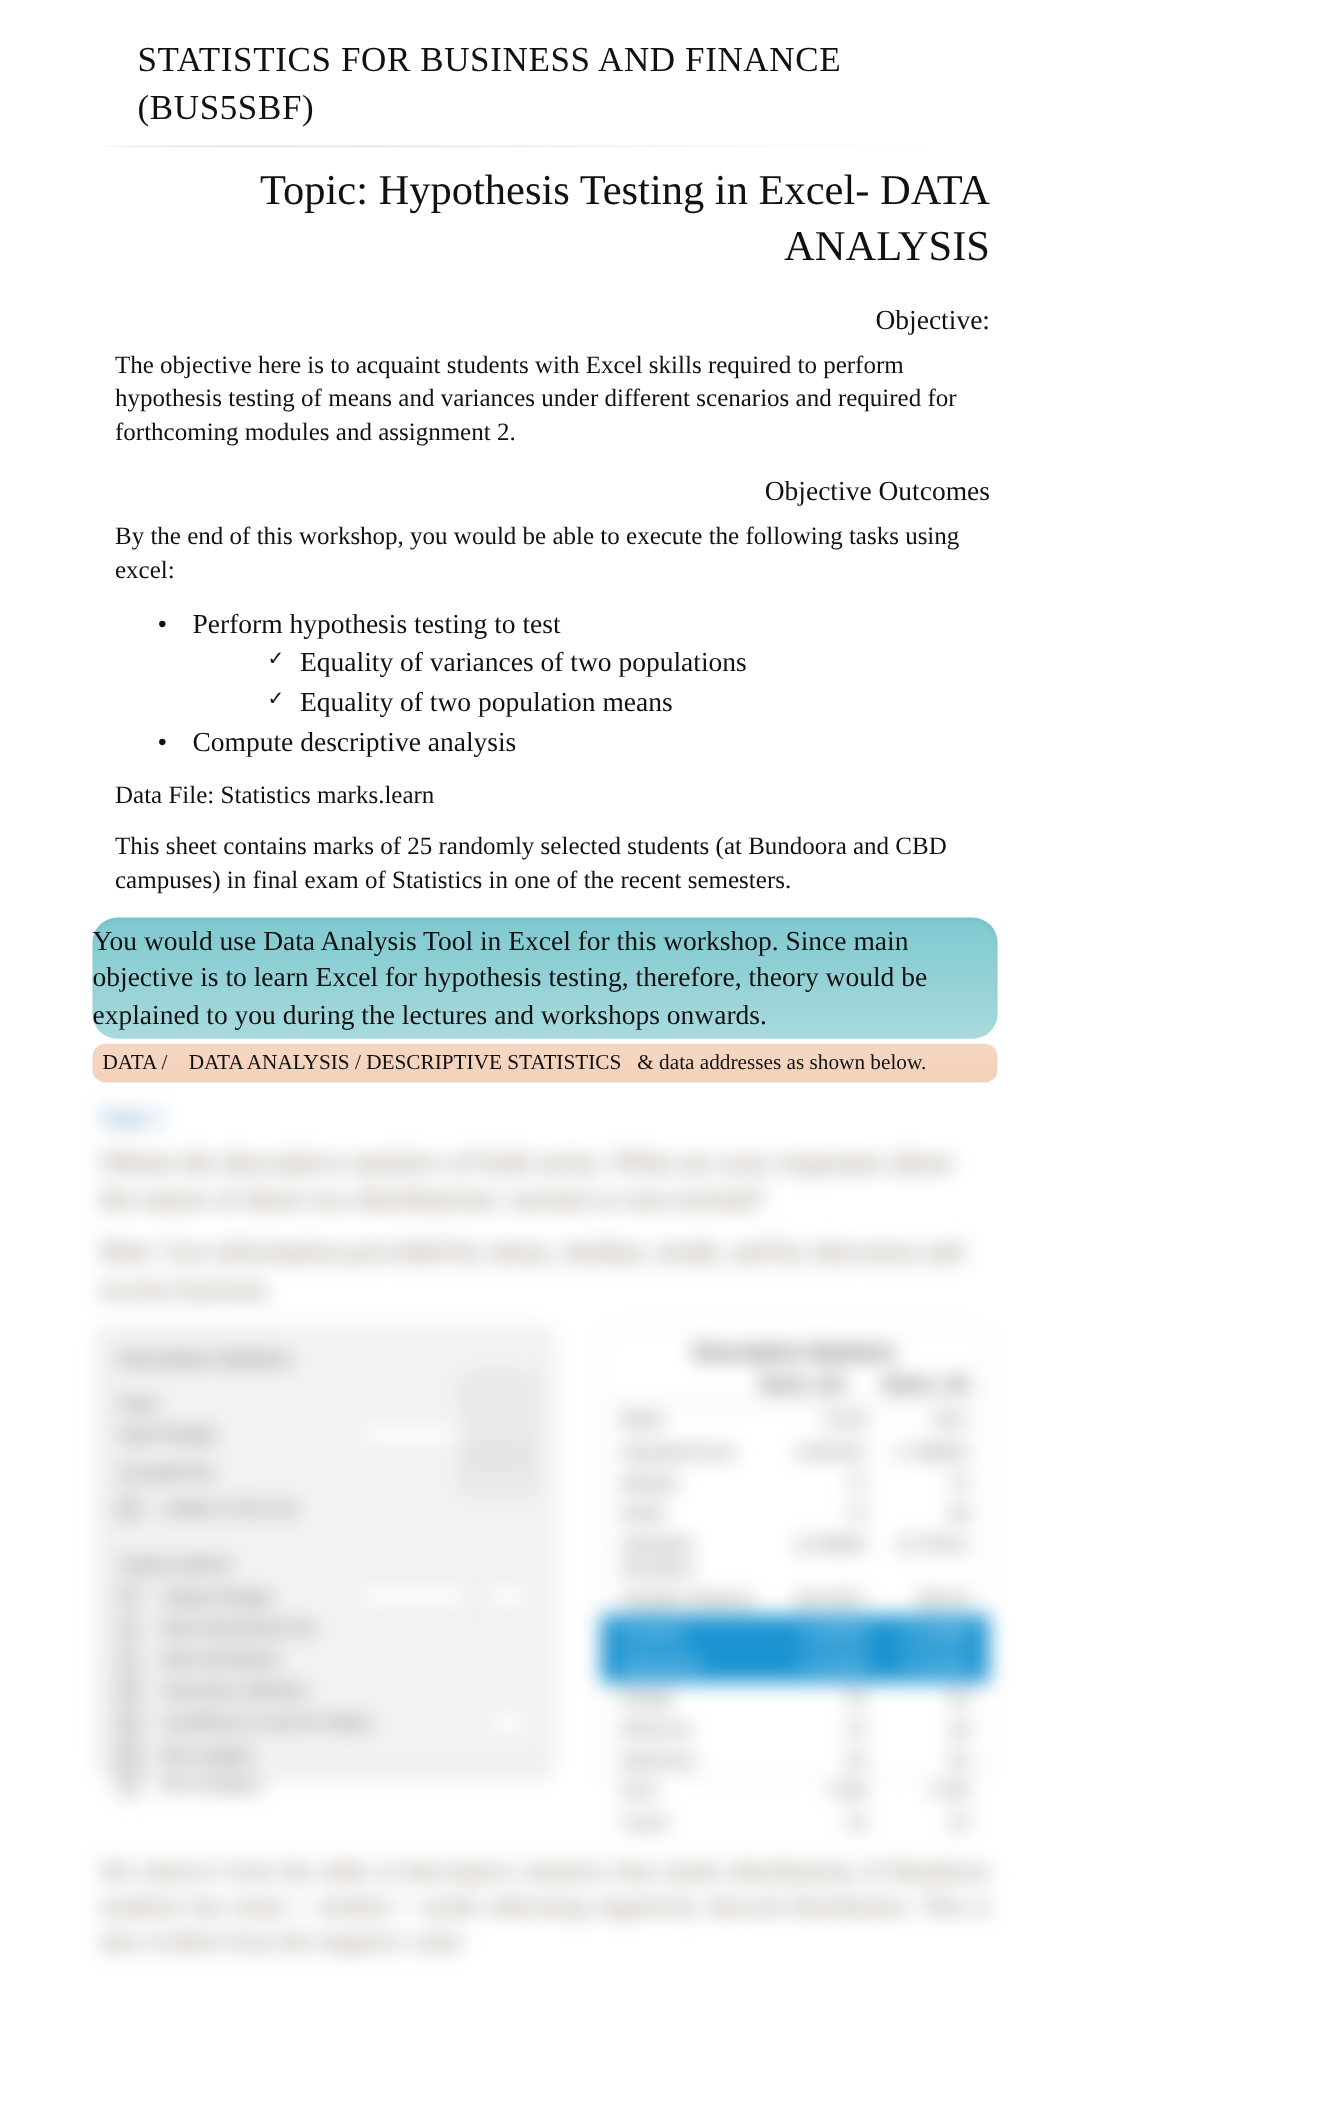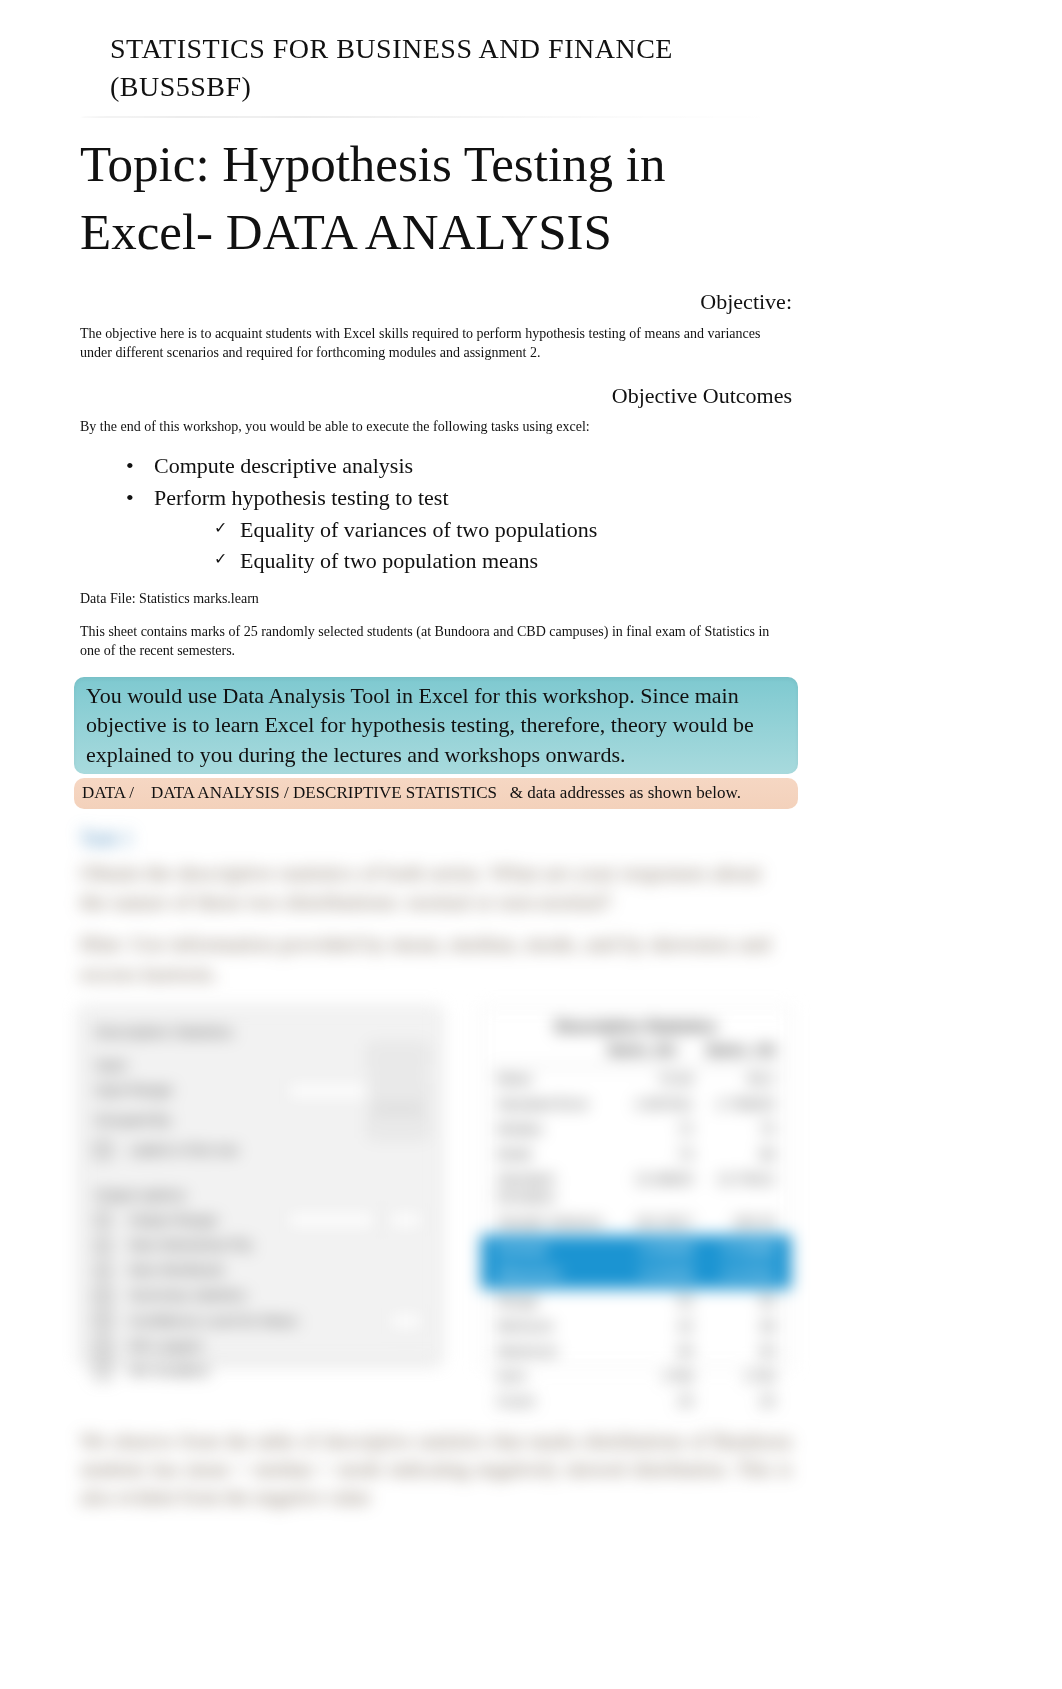--- a/index.html
+++ b/index.html
@@ -27,33 +27,34 @@
       margin-bottom: 6px;
     }
     .header-rule {
       height: 2px;
       width: 100%;
       background: radial-gradient(circle at 10% 50%, rgba(0,0,0,0.1), rgba(0,0,0,0.03) 60%, rgba(0,0,0,0) 100%);
       border-radius: 50%;
       margin-bottom: 12px;
     }
     h1.topic-title {
-      font-size: 51px;
+      font-size: 34px;
       font-weight: 400;
       margin: 0 0 20px 0;
+      text-align: right;
     }
     h3.section-heading {
       font-size: 22px;
       font-weight: 400;
       margin: 18px 0 8px 0;
       text-align: right;
     }
     p.body-text {
-      margin: 8px 0 14px 0;
-      font-size: 14px;
+      margin: 8px 0 14px 12px;
+      font-size: 20px;
     }
     ul.bullet-list {
       margin: 6px 0 14px 0;
       padding-left: 46px;
       list-style: none;
     }
     ul.bullet-list > li {
       position: relative;
       margin: 2px 0;
       padding-left: 28px;
@@ -79,22 +80,22 @@
     ul.check-list > li::before {
       content: "✓";
       position: absolute;
       left: 0;
       top: 2px;
       font-size: 16px;
       line-height: 1.35;
     }
     .highlight-blue {
       background: linear-gradient(#7ec9d0, #a8dadd);
-      border-radius: 10px;
-      padding: 4px 12px;
+      border-radius: 20px;
+      padding: 4px 0;
       margin: 16px -6px 4px -6px;
       font-size: 22px;
       box-shadow: 0 2px 4px rgba(0,0,0,0.05) inset;
     }
     .highlight-orange {
       background: linear-gradient(#f6d7c3, #f3d1bb);
       border-radius: 10px;
       padding: 4px 8px;
       margin: 4px -6px 16px -6px;
       font-size: 17px;
@@ -256,28 +257,28 @@
 
   <h1 class="topic-title">Topic: Hypothesis Testing in Excel- DATA ANALYSIS</h1>
 
   <h3 class="section-heading">Objective:</h3>
   <p class="body-text">The objective here is to acquaint students with Excel skills required to perform hypothesis testing of means and variances under different scenarios and required for forthcoming modules and assignment 2.</p>
 
   <h3 class="section-heading">Objective Outcomes</h3>
   <p class="body-text">By the end of this workshop, you would be able to execute the following tasks using excel:</p>
 
   <ul class="bullet-list">
-    <li>Compute descriptive analysis</li>
     <li>
       <span>Perform hypothesis testing to test</span>
       <ul class="check-list">
         <li>Equality of variances of two populations</li>
         <li>Equality of two population means</li>
       </ul>
     </li>
+    <li>Compute descriptive analysis</li>
   </ul>
 
   <p class="body-text">Data File: Statistics marks.learn</p>
   <p class="body-text">This sheet contains marks of 25 randomly selected students (at Bundoora and CBD campuses) in final exam of Statistics in one of the recent semesters.</p>
 
   <div class="highlight-blue">You would use Data Analysis Tool in Excel for this workshop. Since main objective is to learn Excel for hypothesis testing, therefore, theory would be explained to you during the lectures and workshops onwards.</div>
 
   <div class="highlight-orange">
     <span class="seg">DATA</span>
     <span class="seg">/</span>

